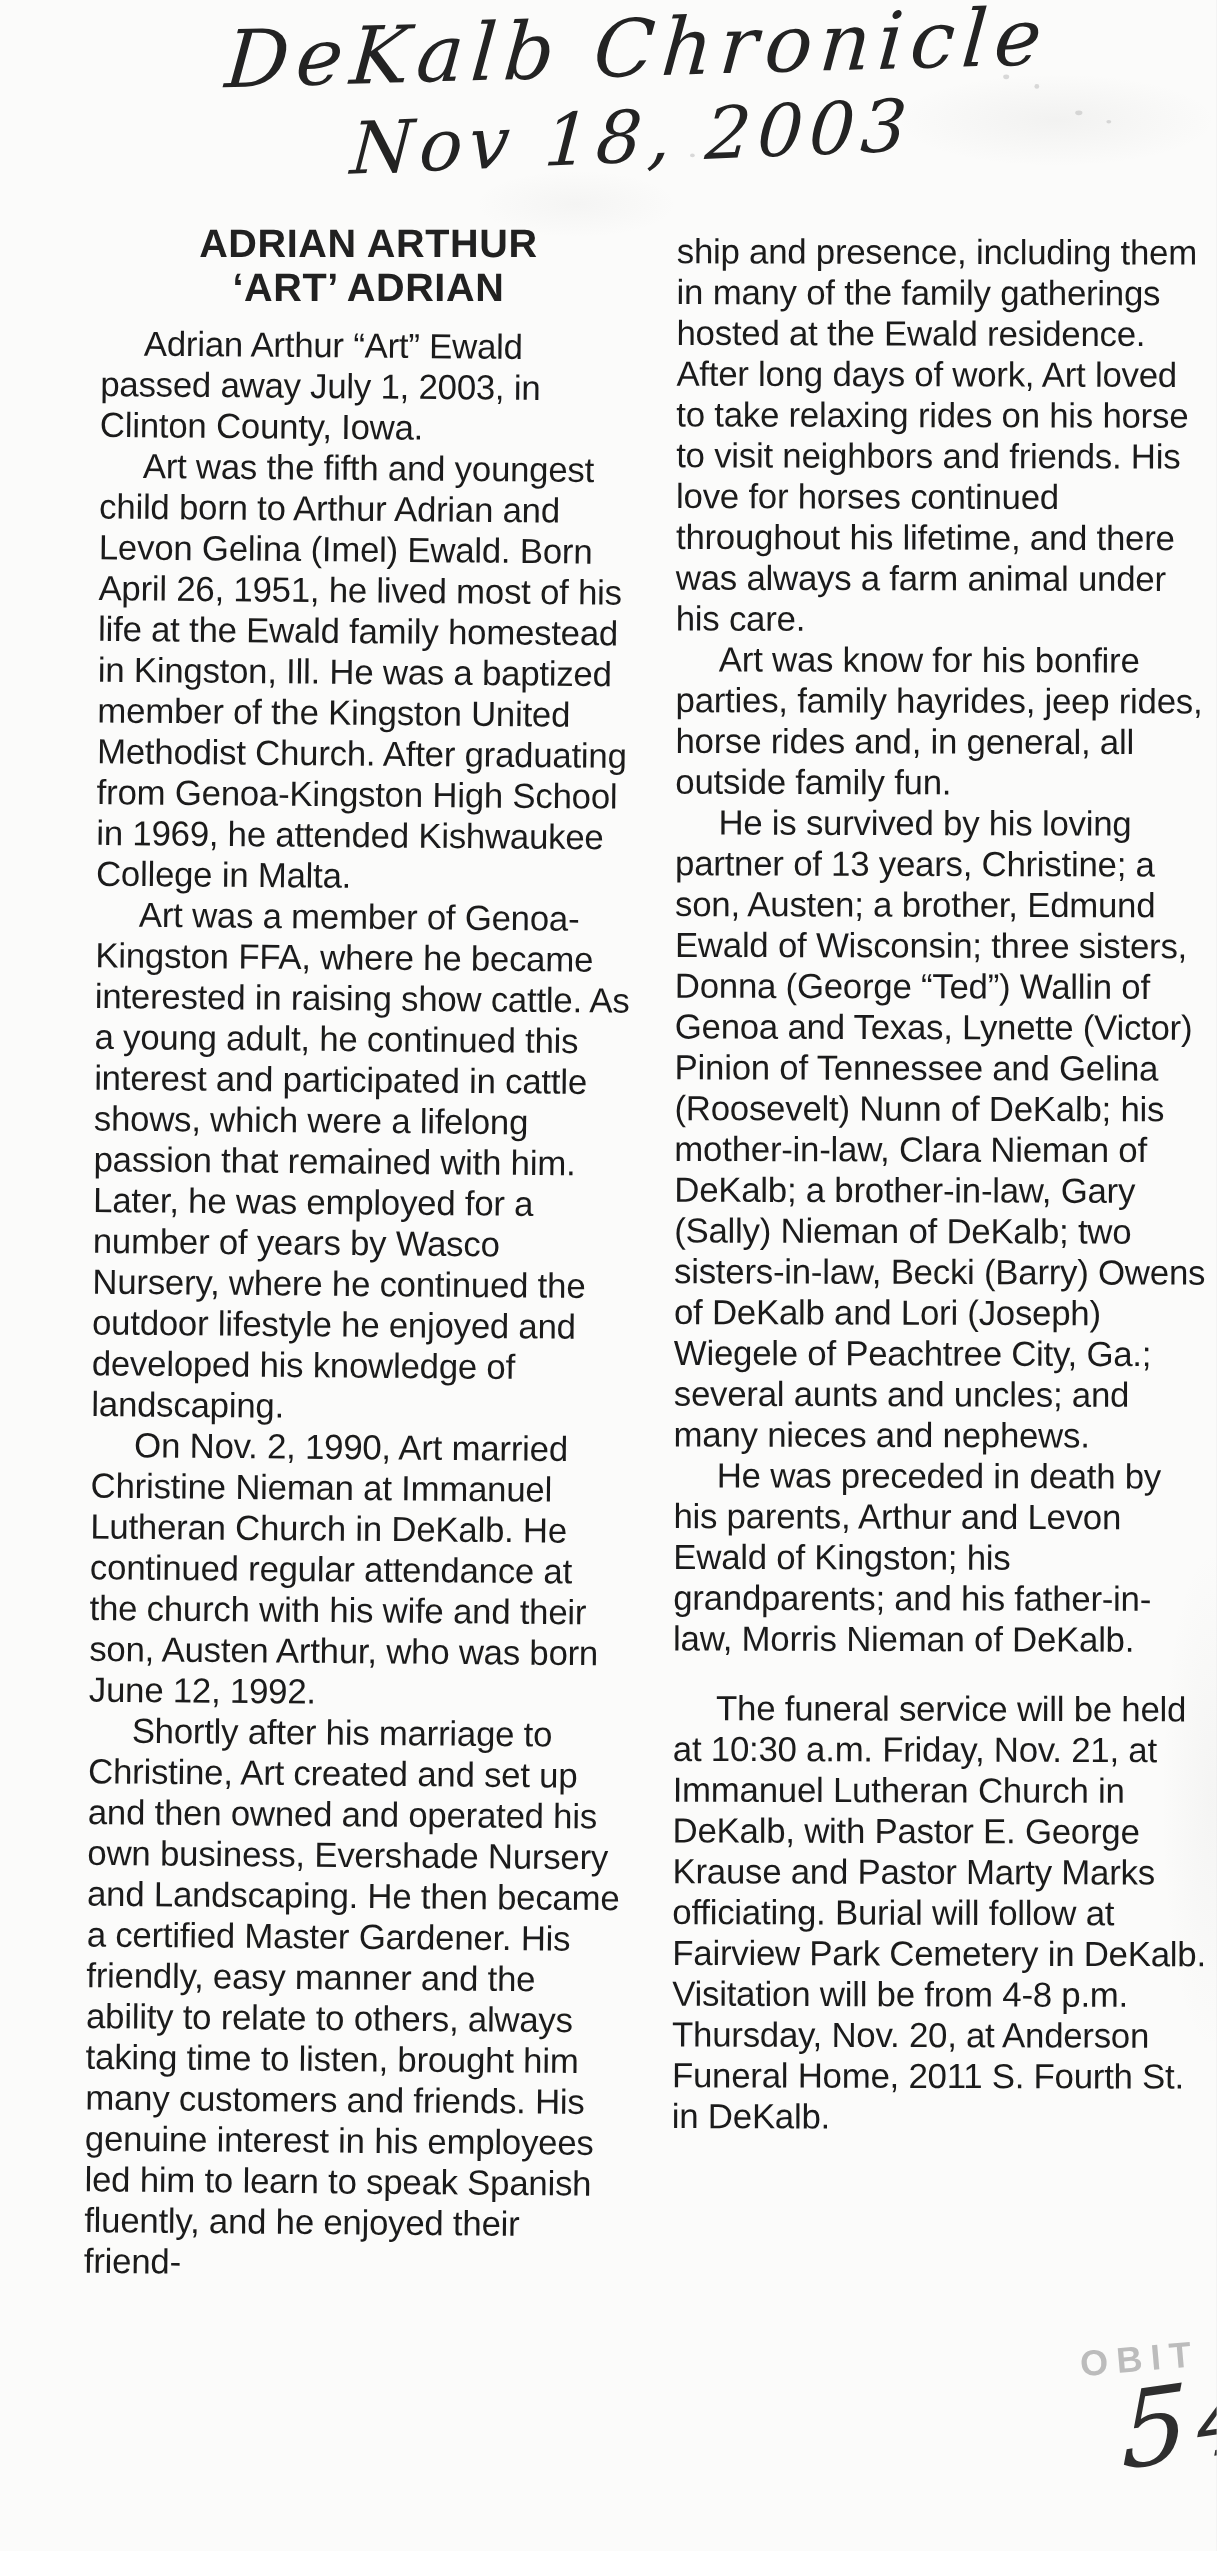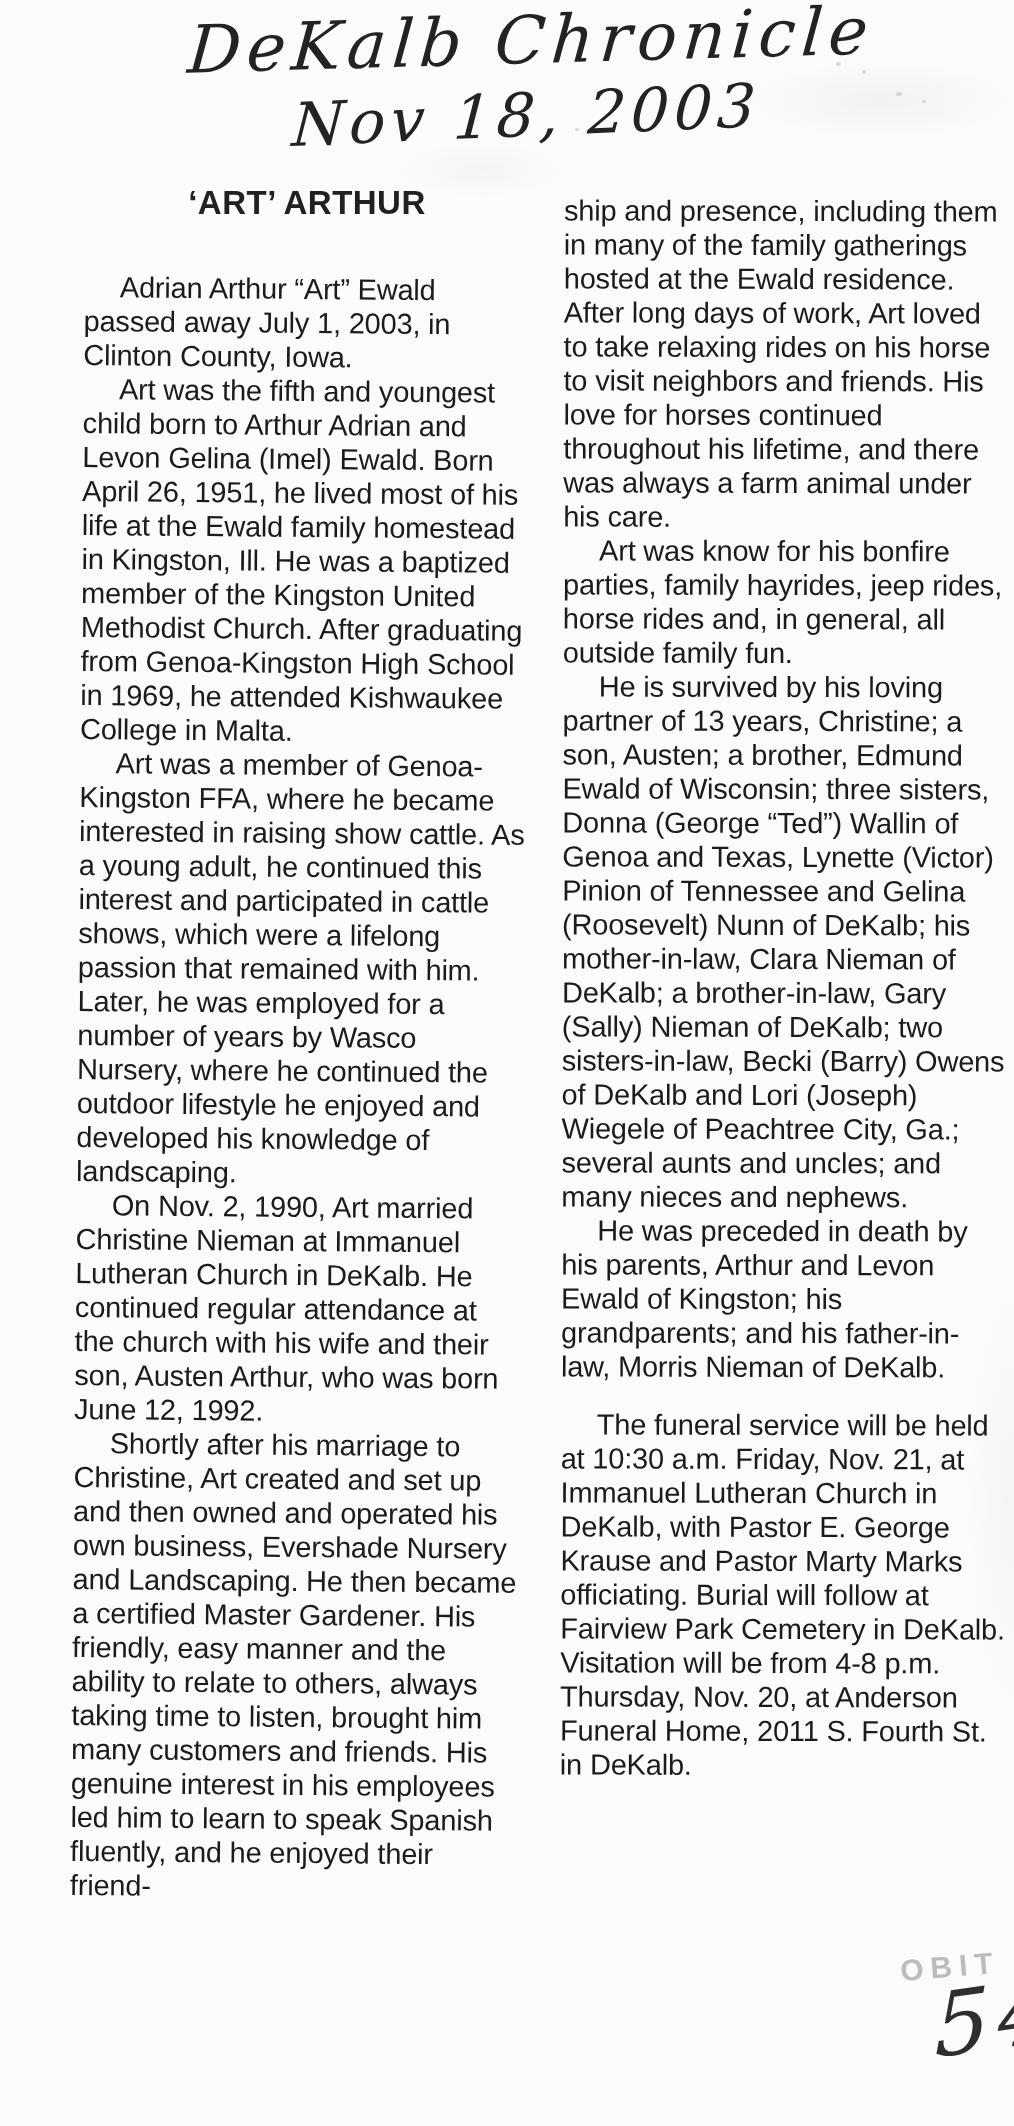--- a/index.html
+++ b/index.html
@@ -114,21 +114,22 @@
   <div class="handwriting mast-pub">DeKalb Chronicle</div>
   <div class="handwriting mast-date">Nov 18, 2003</div>
 
   <div class="speck speck-a"></div>
   <div class="speck speck-b"></div>
   <div class="speck speck-c"></div>
   <div class="speck speck-d"></div>
   <div class="speck speck-e"></div>
 
   <div class="obit-title">
-    <div>‘ART’ ARTHUR</div>
+    <div>ADRIAN ARTHUR</div>
+    <div>‘ART’ ADRIAN</div>
   </div>
 
   <div class="col col-left">
     <p>Adrian Arthur “Art” Ewald passed away July 1, 2003, in Clinton County, Iowa.</p>
     <p>Art was the fifth and youngest child born to Arthur Adrian and Levon Gelina (Imel) Ewald. Born April 26, 1951, he lived most of his life at the Ewald family homestead in Kingston, Ill. He was a baptized member of the Kingston United Methodist Church. After graduating from Genoa-Kingston High School in 1969, he attended Kishwaukee College in Malta.</p>
     <p>Art was a member of Genoa-Kingston FFA, where he became interested in raising show cattle. As a young adult, he continued this interest and participated in cattle shows, which were a lifelong passion that remained with him. Later, he was employed for a number of years by Wasco Nursery, where he continued the outdoor lifestyle he enjoyed and developed his knowledge of landscaping.</p>
     <p>On Nov. 2, 1990, Art married Christine Nieman at Immanuel Lutheran Church in DeKalb. He continued regular attendance at the church with his wife and their son, Austen Arthur, who was born June 12, 1992.</p>
     <p>Shortly after his marriage to Christine, Art created and set up and then owned and operated his own business, Evershade Nursery and Landscaping. He then became a certified Master Gardener. His friendly, easy manner and the ability to relate to others, always taking time to listen, brought him many customers and friends. His genuine interest in his employees led him to learn to speak Spanish fluently, and he enjoyed their friend-</p>
   </div>
 

